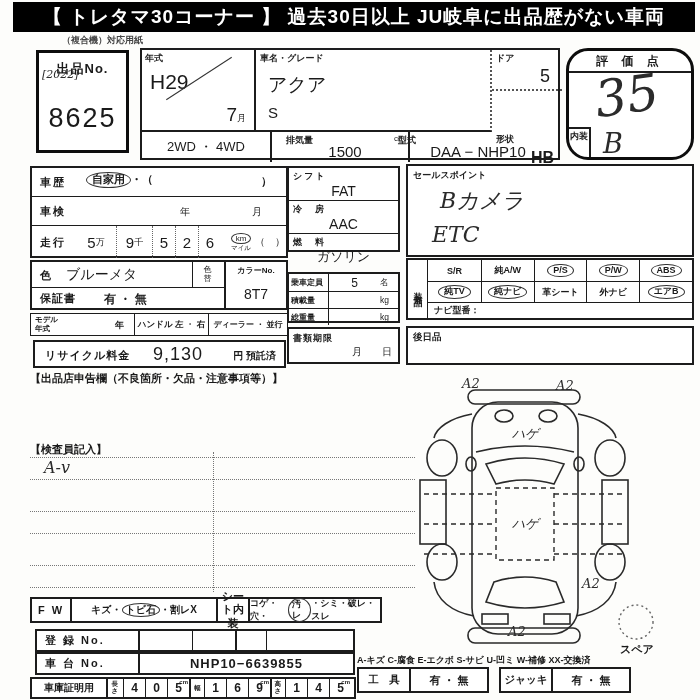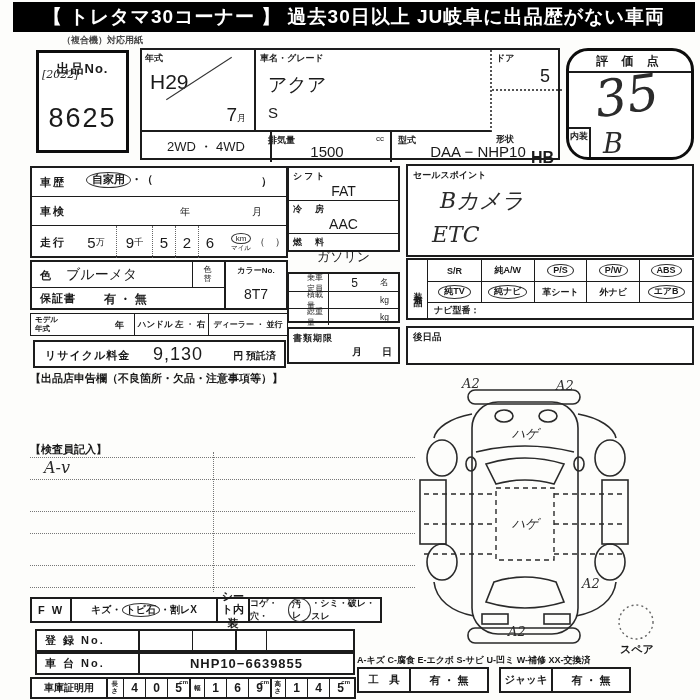--- a/index.html
+++ b/index.html
@@ -30,21 +30,21 @@
   .lotstamp { top:15px; left:3px; font-size:11px; }
   .lotnum { bottom:16px; left:0; width:100%; text-align:center; font-size:27px; letter-spacing:2px; }
 
   
   .infotable { left:140px; top:48px; width:420px; height:112px; }
   .c-year { left:0; top:0; width:114px; height:82px; border-right:2px solid #1c1c1c; border-bottom:2px solid #1c1c1c; }
   .c-name { left:114px; top:0; width:236px; height:82px; border-right:2px dotted #555; border-bottom:2px solid #1c1c1c; }
   .c-door { left:350px; top:0; width:70px; height:41px; border-bottom:2px dotted #555; }
   .c-shape{ left:350px; top:41px; width:70px; height:41px; border-bottom:2px solid #1c1c1c;margin-top:40px; }
   .c-drive{ left:0; top:82px; width:130px; height:30px; border-right:2px solid #1c1c1c; display:flex;align-items:center;justify-content:center; font-size:13px; }
-  .c-disp { left:122px; top:82px; width:128px; height:30px; border-right:2px solid #1c1c1c; }
+  .c-disp { left:140px; top:82px; width:128px; height:30px; border-right:2px solid #1c1c1c; }
   .c-type { left:252px; top:82px; width:168px; height:30px; }
   .slash { left:18px; top:28px; width:78px; border-top:1.5px solid #333; transform:rotate(-33deg); }
 
   
   .scorebox { left:566px; top:48px; width:128px; height:112px;border-radius:22px; }
   .scorehead { top:0; left:0; width:100%; height:22px; border-bottom:2px solid #1c1c1c;
     display:flex; align-items:center; justify-content:center; font-size:12px; font-weight:bold; letter-spacing:5px; }
   .scoreval { top:16px; left:26px; font-size:50px; transform:rotate(-8deg); z-index:2; }
   .intcell { left:0; bottom:0; width:22px; height:30px; border-top:2px solid #1c1c1c; border-right:2px solid #1c1c1c;
     font-size:9px; font-weight:bold; text-align:center; line-height:1.3; padding-top:2px; }
@@ -85,22 +85,22 @@
   .ptrow { position:absolute; left:0; width:100%; height:33px; }
   .pt1 { top:0; border-bottom:1.5px solid #1c1c1c; }
   .pt2 { top:33px; border-bottom:1.5px solid #1c1c1c; }
   .pt3 { top:66px; }
   .ptlbl { position:absolute; left:4px; top:2px; font-size:9px; font-weight:bold; letter-spacing:2px; }
   .ptval { position:absolute; left:0; bottom:1px; width:100%; text-align:center; font-size:14px; }
 
   .capbox { left:287px; top:272px; width:113px; height:51px; }
   .caprow { position:absolute; left:0; width:100%; height:17px; display:flex; }
   .caprow + .caprow { border-top:1px solid #1c1c1c; }
-  .caplbl { width:40px; border-right:1.5px solid #1c1c1c; font-size:8px; font-weight:normal;
-    display:flex; align-items:center; padding-left:18px; }
+  .caplbl { width:40px; border-right:1.5px solid #1c1c1c; font-size:8px; font-weight:bold;
+    display:flex; align-items:center; padding-left:2px; }
   .capval { flex:1; display:flex; align-items:center; justify-content:center; font-size:12px; }
   .capunit { width:18px; font-size:8.5px; display:flex; align-items:center; }
 
   .docsbox { left:287px; top:327px; width:113px; height:37px; }
 
   
   .salesbox { left:406px; top:164px; width:288px; height:93px; }
   .equipbox { left:406px; top:258px; width:288px; height:62px; }
   .eqlbl { position:absolute; left:0; top:0; width:20px; height:100%; border-right:1.5px solid #1c1c1c;
     writing-mode:vertical-rl; text-orientation:upright; font-size:9px; font-weight:bold;
@@ -318,21 +318,21 @@
     </div>
     <div class="caprow" style="top:34px;">
       <span class="caplbl">総重量</span>
       <span class="capval"></span>
       <span class="capunit">kg</span>
     </div>
   </div>
 
   <div class="abs box docsbox">
     <span class="abs lbl" style="left:4px;top:3px;letter-spacing:1px;">書類期限</span>
-    <span class="abs" style="right:6px;bottom:3px;font-size:10px;font-weight:bold;">月　　日</span>
+    <span class="abs" style="right:6px;bottom:3px;font-size:10px;font-weight:normal;">月　　日</span>
   </div>
 
   <div class="abs box salesbox">
     <span class="abs lbl" style="left:5px;top:3px;">セールスポイント</span>
     <span class="abs hand" style="left:32px;top:20px;font-size:22px;">Bカメラ</span>
     <span class="abs hand" style="left:24px;top:56px;font-size:22px;">ETC</span>
   </div>
 
   <div class="abs box equipbox">
     <div class="eqlbl">装備品</div>

